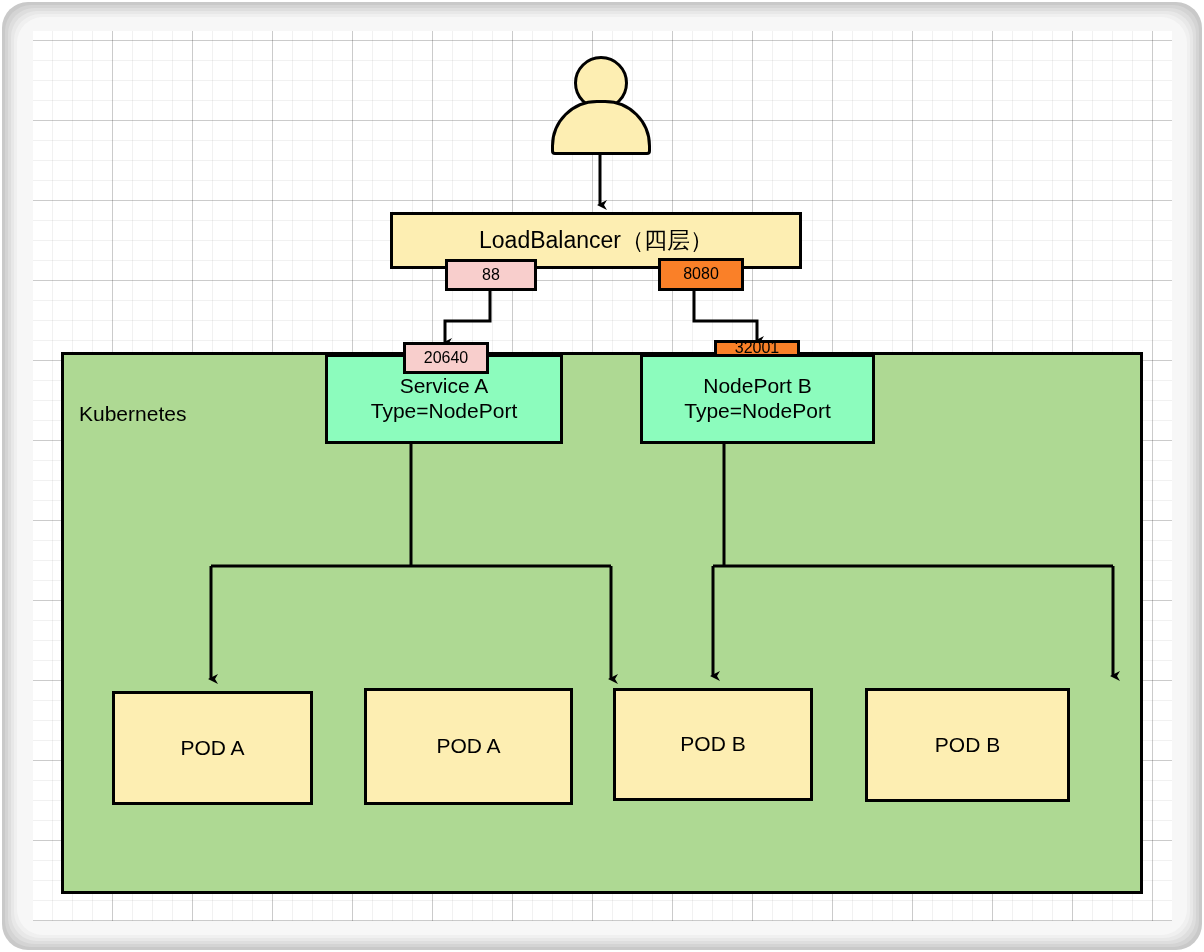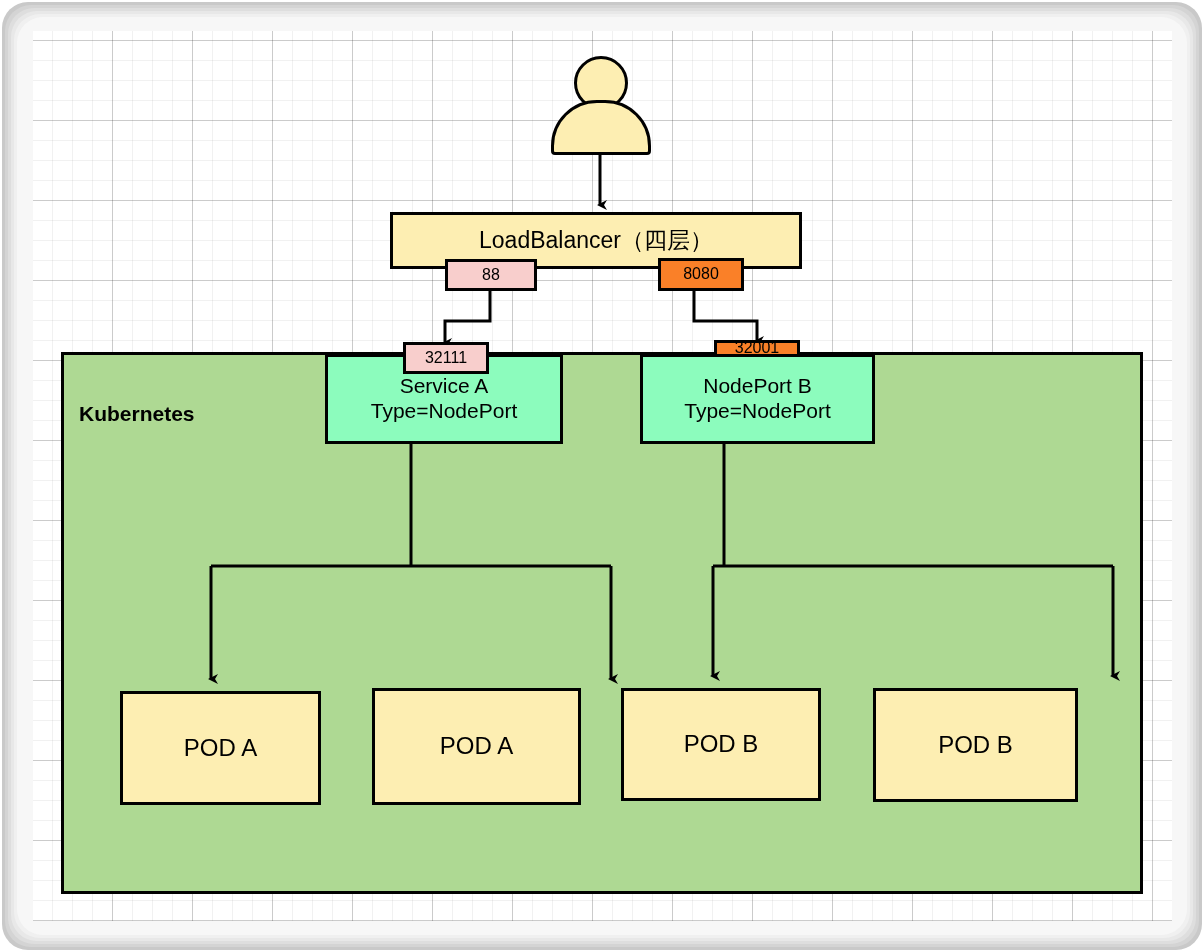--- a/index.html
+++ b/index.html
@@ -88,38 +88,38 @@
   .kube-label {
     position: absolute;
     font-size: 21px;
     color: #000;
     white-space: nowrap;
   }
 
   .lb-title { font-size: 23px; }
   .port-label { font-size: 16px; }
   .svc-text { font-size: 21px; white-space: pre-line; }
-  .pod-text { font-size: 24px; margin-left: 8px; }
+  .pod-text { font-size: 21px; }
 </style>
 </head>
 <body>
 
 <div id="screen">
 
   <div class="frame-layer frame-l1"></div>
   <div class="frame-layer frame-l2"></div>
   <div class="frame-layer frame-l3"></div>
   <div class="frame-layer frame-l4"></div>
   <div class="frame-layer frame-l5"></div>
   <div class="frame-layer frame-l6"></div>
 
   <div id="canvas">
 
     <div class="node box kube" style="left:28px; top:321px; width:1082px; height:542px;"></div>
-    <div class="kube-label" style="left:46px; top:371px;font-weight:bold;">Kubernetes</div>
+    <div class="kube-label" style="left:46px; top:371px;">Kubernetes</div>
 
     <svg id="wires" viewBox="0 0 1139 890">
       <defs>
         <marker id="ah" markerWidth="12" markerHeight="12" refX="5" refY="8" orient="auto" markerUnits="userSpaceOnUse">
           <path d="M0,1 L5,11 L10,1 L5,4 Z" fill="#000000"></path>
         </marker>
       </defs>
       <g fill="none" stroke="#000000" stroke-width="3">
 
         <path d="M567,124 L567,174" marker-end="url(#ah)"></path>
@@ -153,21 +153,21 @@
 
     <div class="node box orangebox port-label" style="left:618px; top:227px; width:86px; height:33px;margin-left:7px;">
       <span>8080</span>
     </div>
 
     <div class="node box mint svc-text" style="left:292px; top:323px; width:238px; height:90px; flex-direction:column; justify-content:center;">
       <span>Service A</span>
       <span>Type=NodePort</span>
     </div>
     <div class="node box pinkbox port-label" style="left:370px; top:311px; width:86px; height:32px;">
-      <span>32111</span>
+      <span>20640</span>
     </div>
 
     <div class="node box mint svc-text" style="left:607px; top:323px; width:235px; height:90px; flex-direction:column; justify-content:center;">
       <span>NodePort B</span>
       <span>Type=NodePort</span>
     </div>
     <div class="node box orangebox port-label" style="left:681px; top:309px; width:86px; height:17px;">
       <span>32001</span>
     </div>
 

